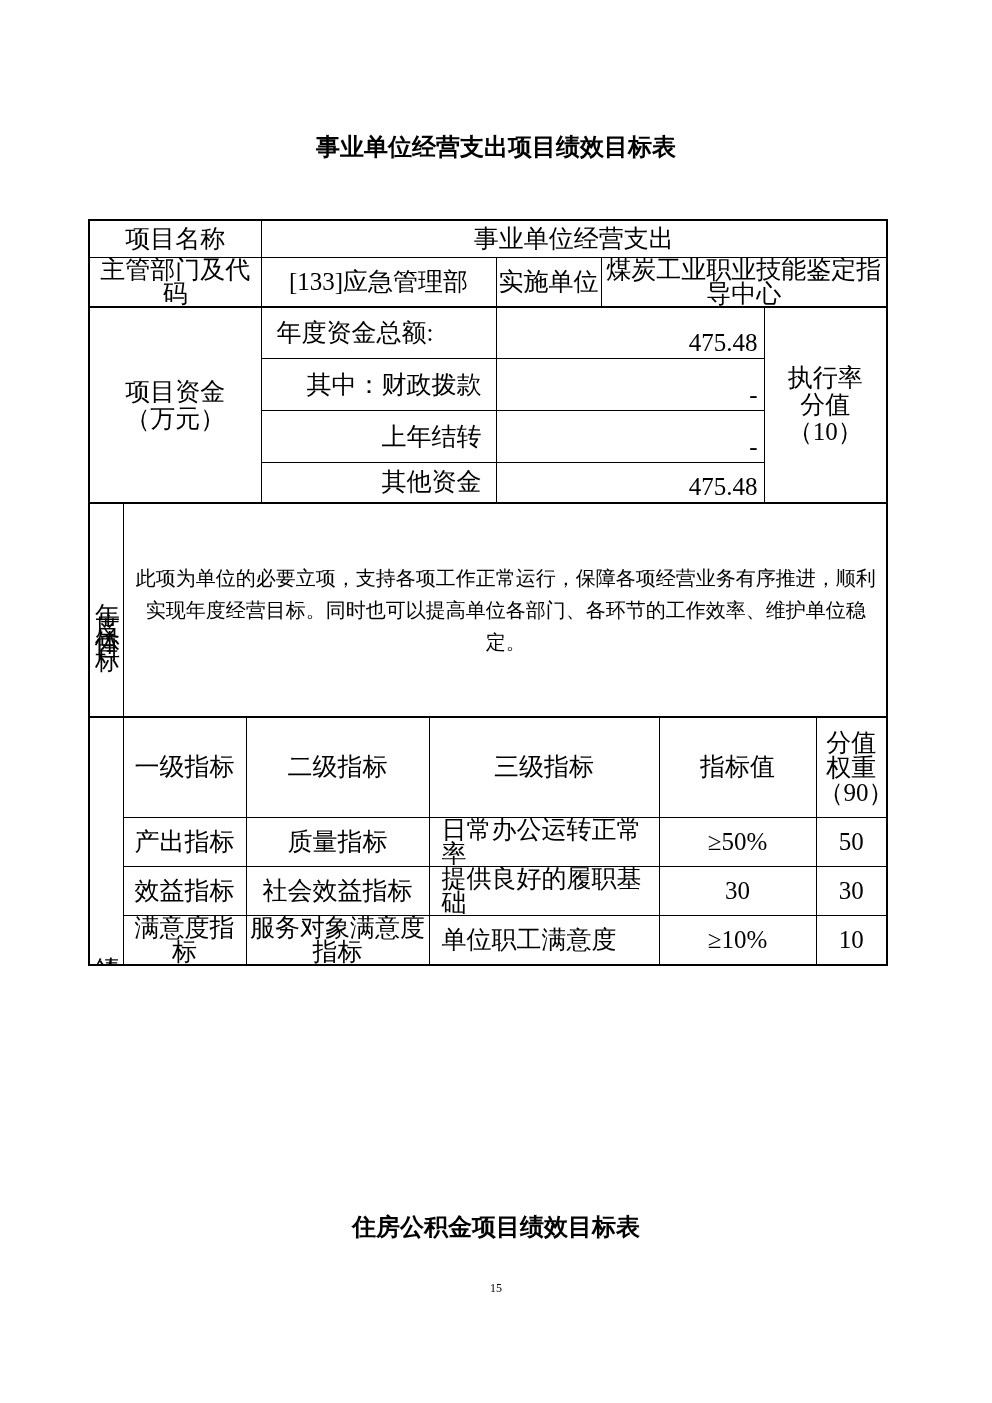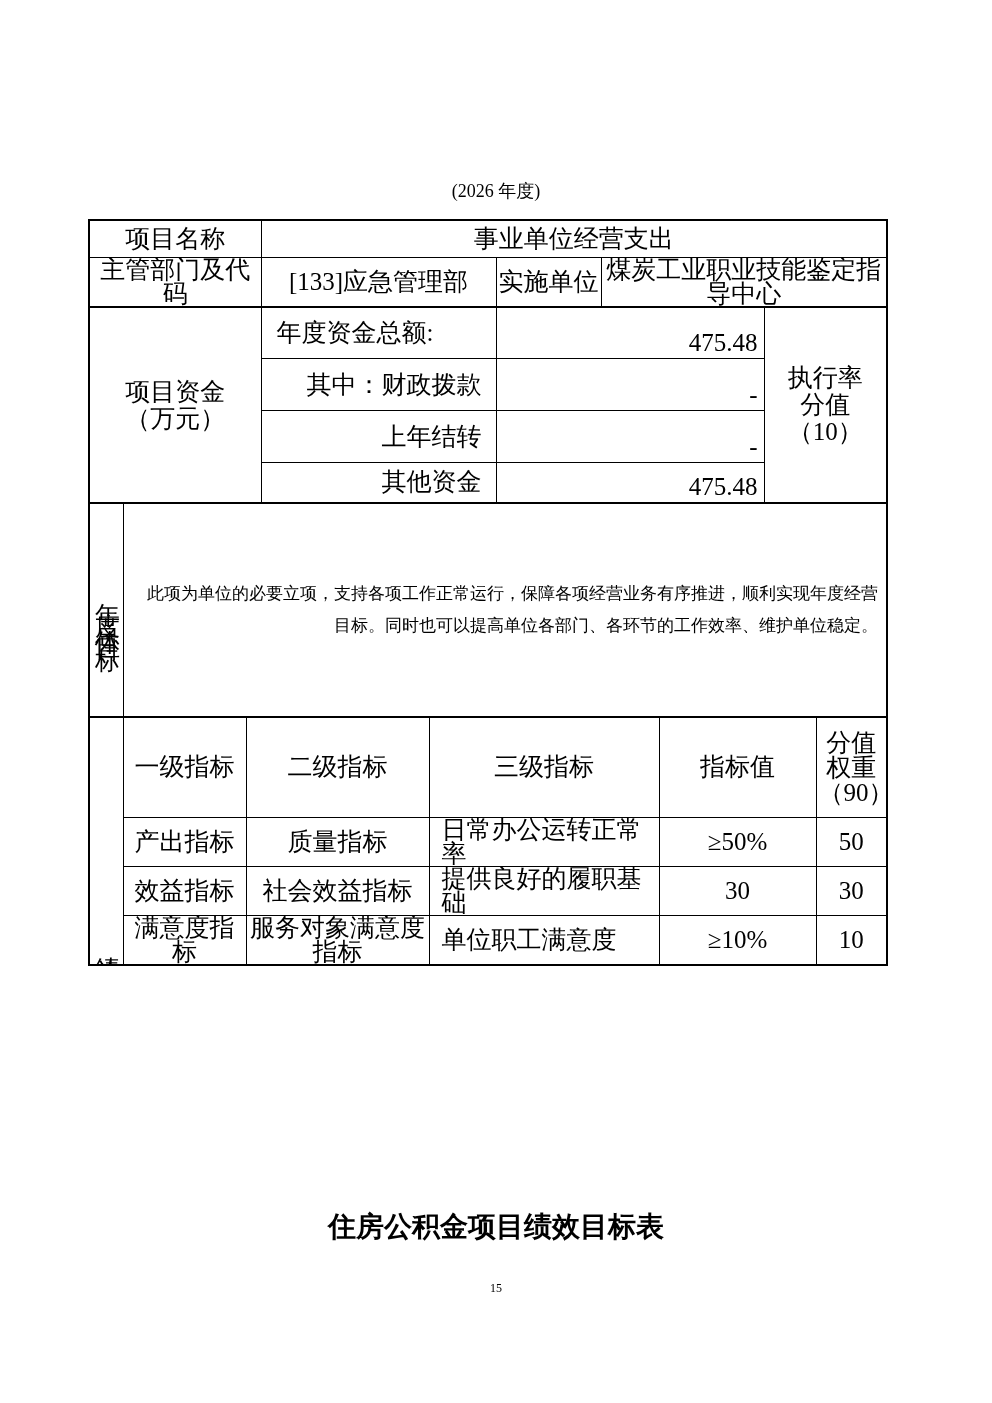--- a/index.html
+++ b/index.html
@@ -69,56 +69,56 @@
     writing-mode: vertical-rl;
     text-orientation: upright;
     letter-spacing: 9px;
     margin: 0 auto;
     line-height: 34px;
   }
   .vtext.tight { letter-spacing: 4px; }
   td.vbottom { vertical-align: bottom; padding-bottom: 12px; }
   
   td.goal {
-    text-align: right;
+    text-align: center;
     vertical-align: middle;
     padding: 0 8px 0 10px;
-    font-size: 17px;
+    font-size: 20px;
     line-height: 32px;
   }
   
   td.tl { text-align: left; padding-left: 12px; }
   td.wrapcell { white-space: pre-line; line-height: 25px; padding: 12px 2px; }
   .footer-title {
     position: absolute;
     top: 1213px;
     left: 0;
     width: 992px;
     text-align: center;
     font-family: "Liberation Sans", "DejaVu Sans", sans-serif;
     font-weight: bold;
-    font-size: 28px;
+    font-size: 24px;
     line-height: 28px;
   }
   .page-number {
     position: absolute;
     top: 1278px;
     left: 0;
     width: 992px;
     text-align: center;
     font-size: 12px;
     line-height: 20px;
   }
 </style>
 </head>
 <body>
 
 <div class="page">
 
-  <div class="doc-subtitle">(2026 年度)</div>
+  <div class="doc-title">事业单位经营支出项目绩效目标表</div>
 
   <div class="tablewrap">
 
     <table>
       <colgroup>
           <col style="width:172px">
           <col style="width:235px">
           <col style="width:105px">
           <col style="width:286px">
         </colgroup>

